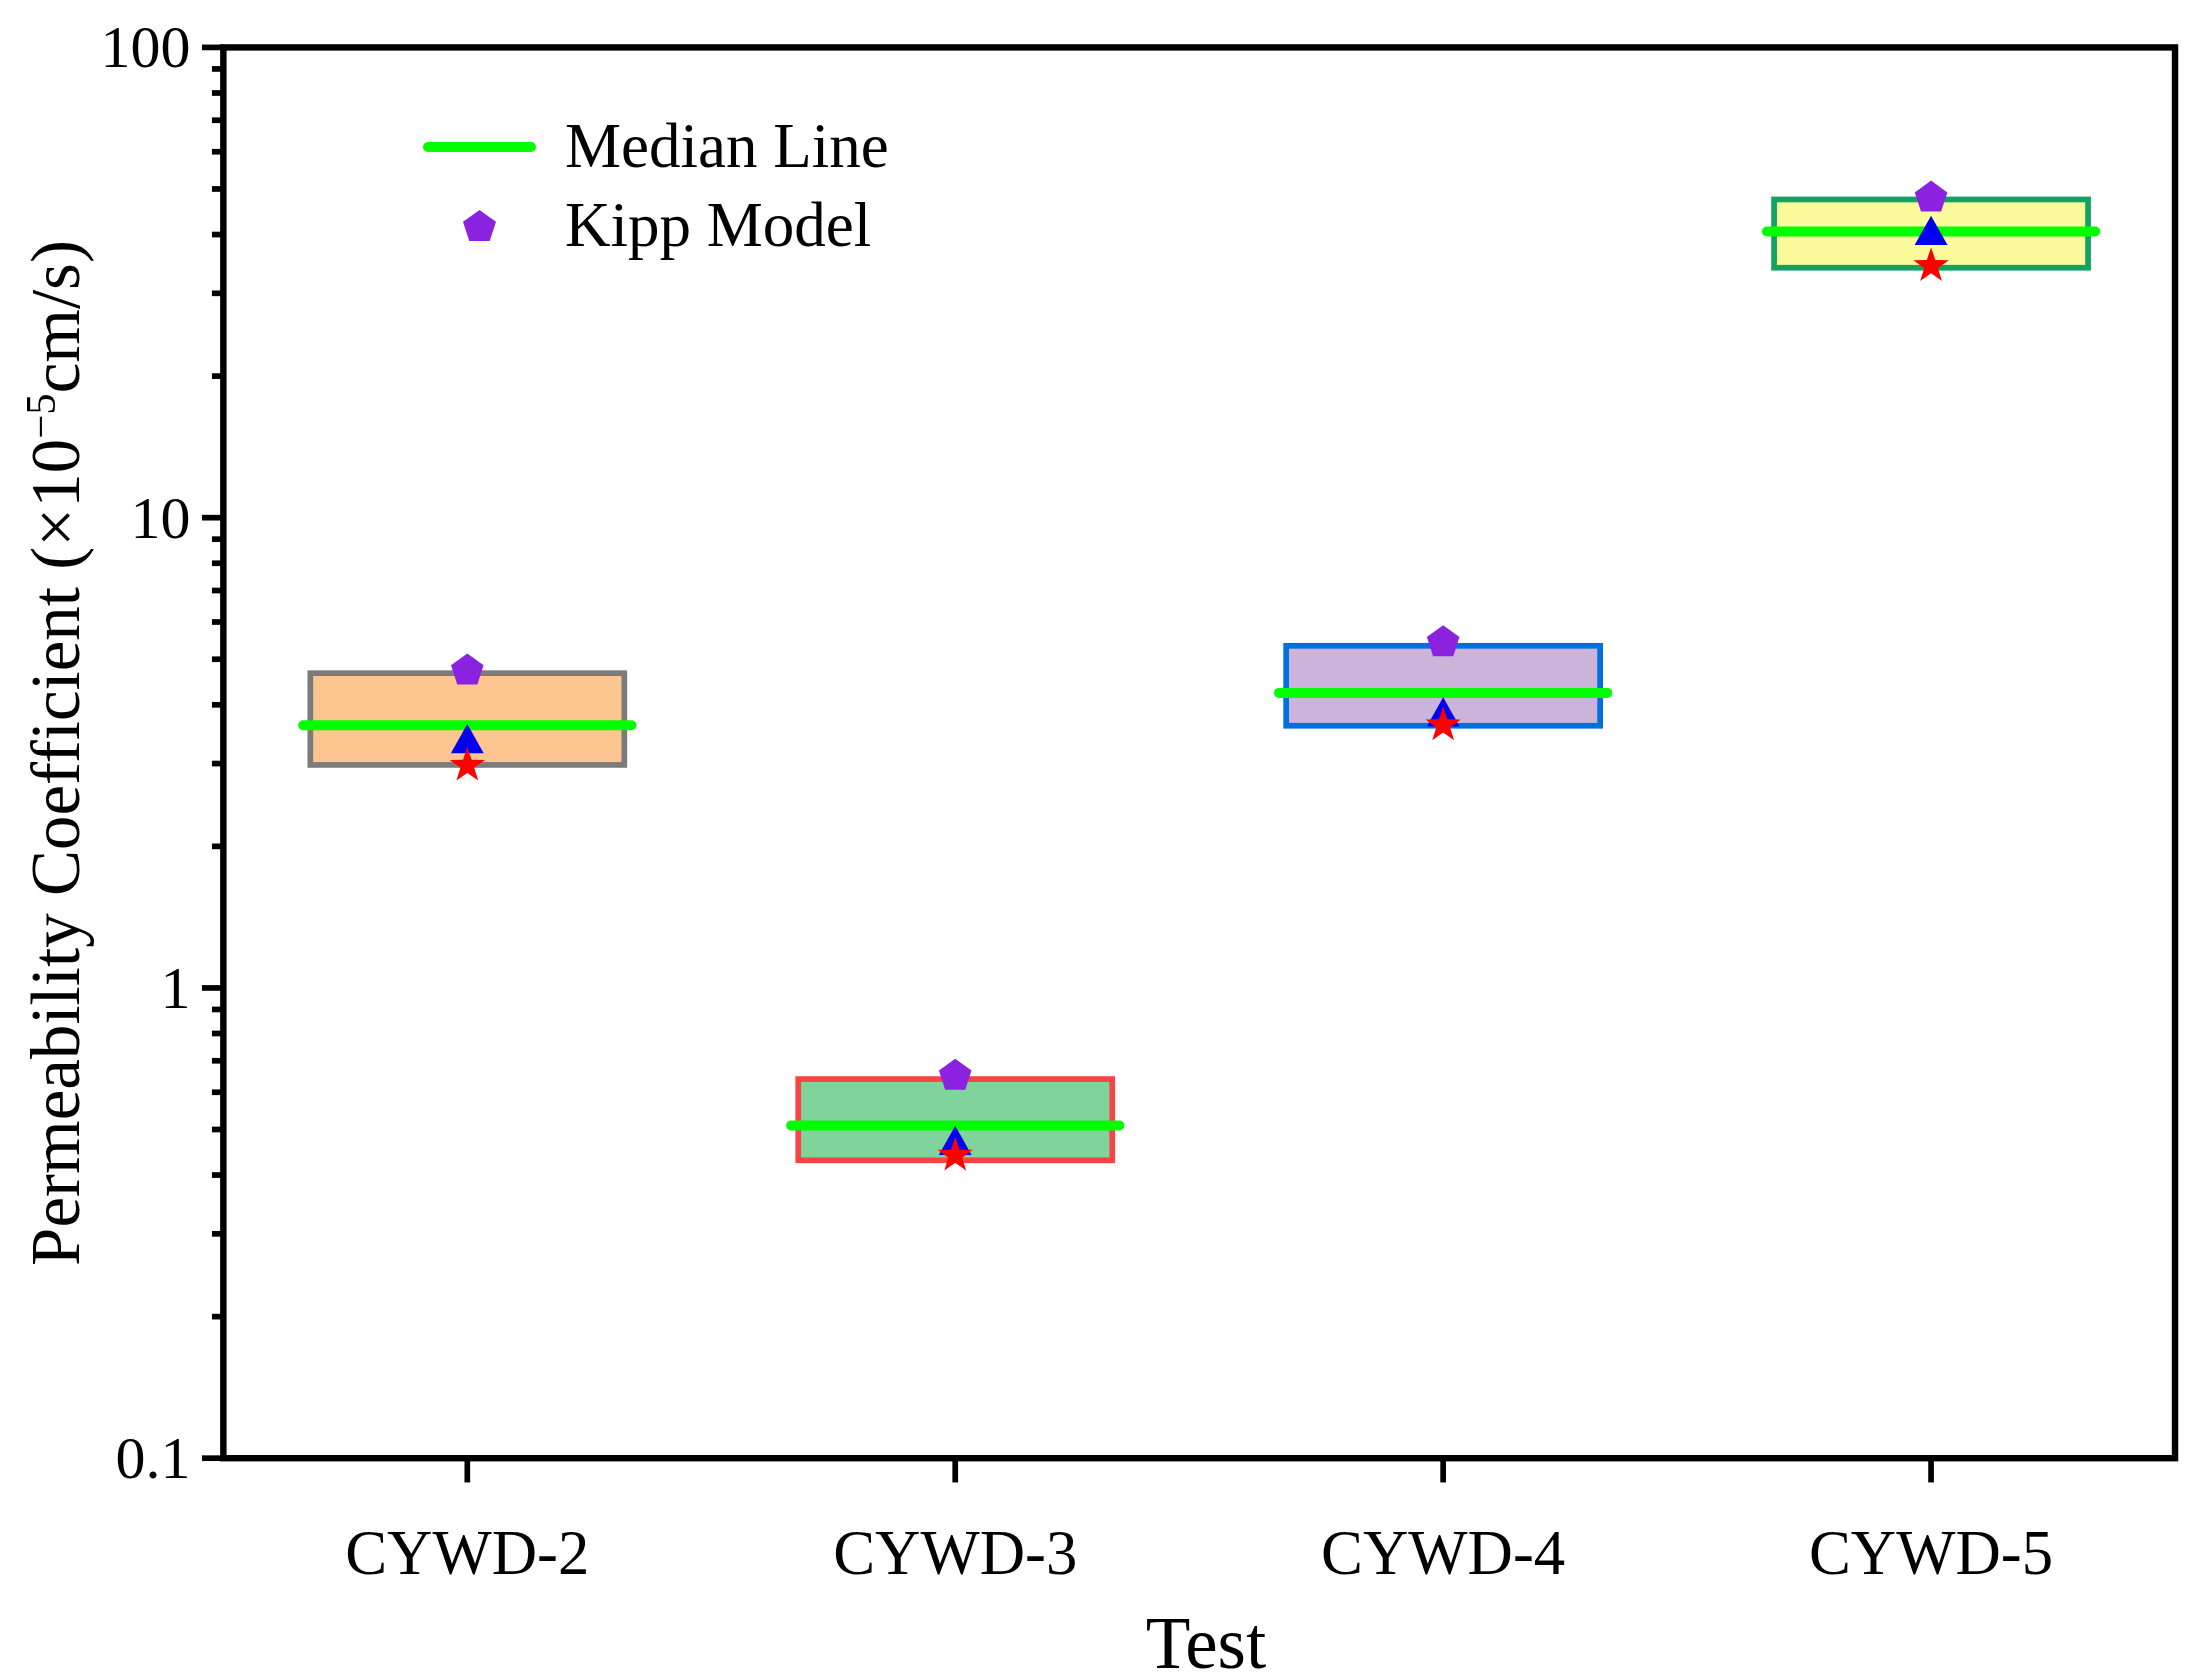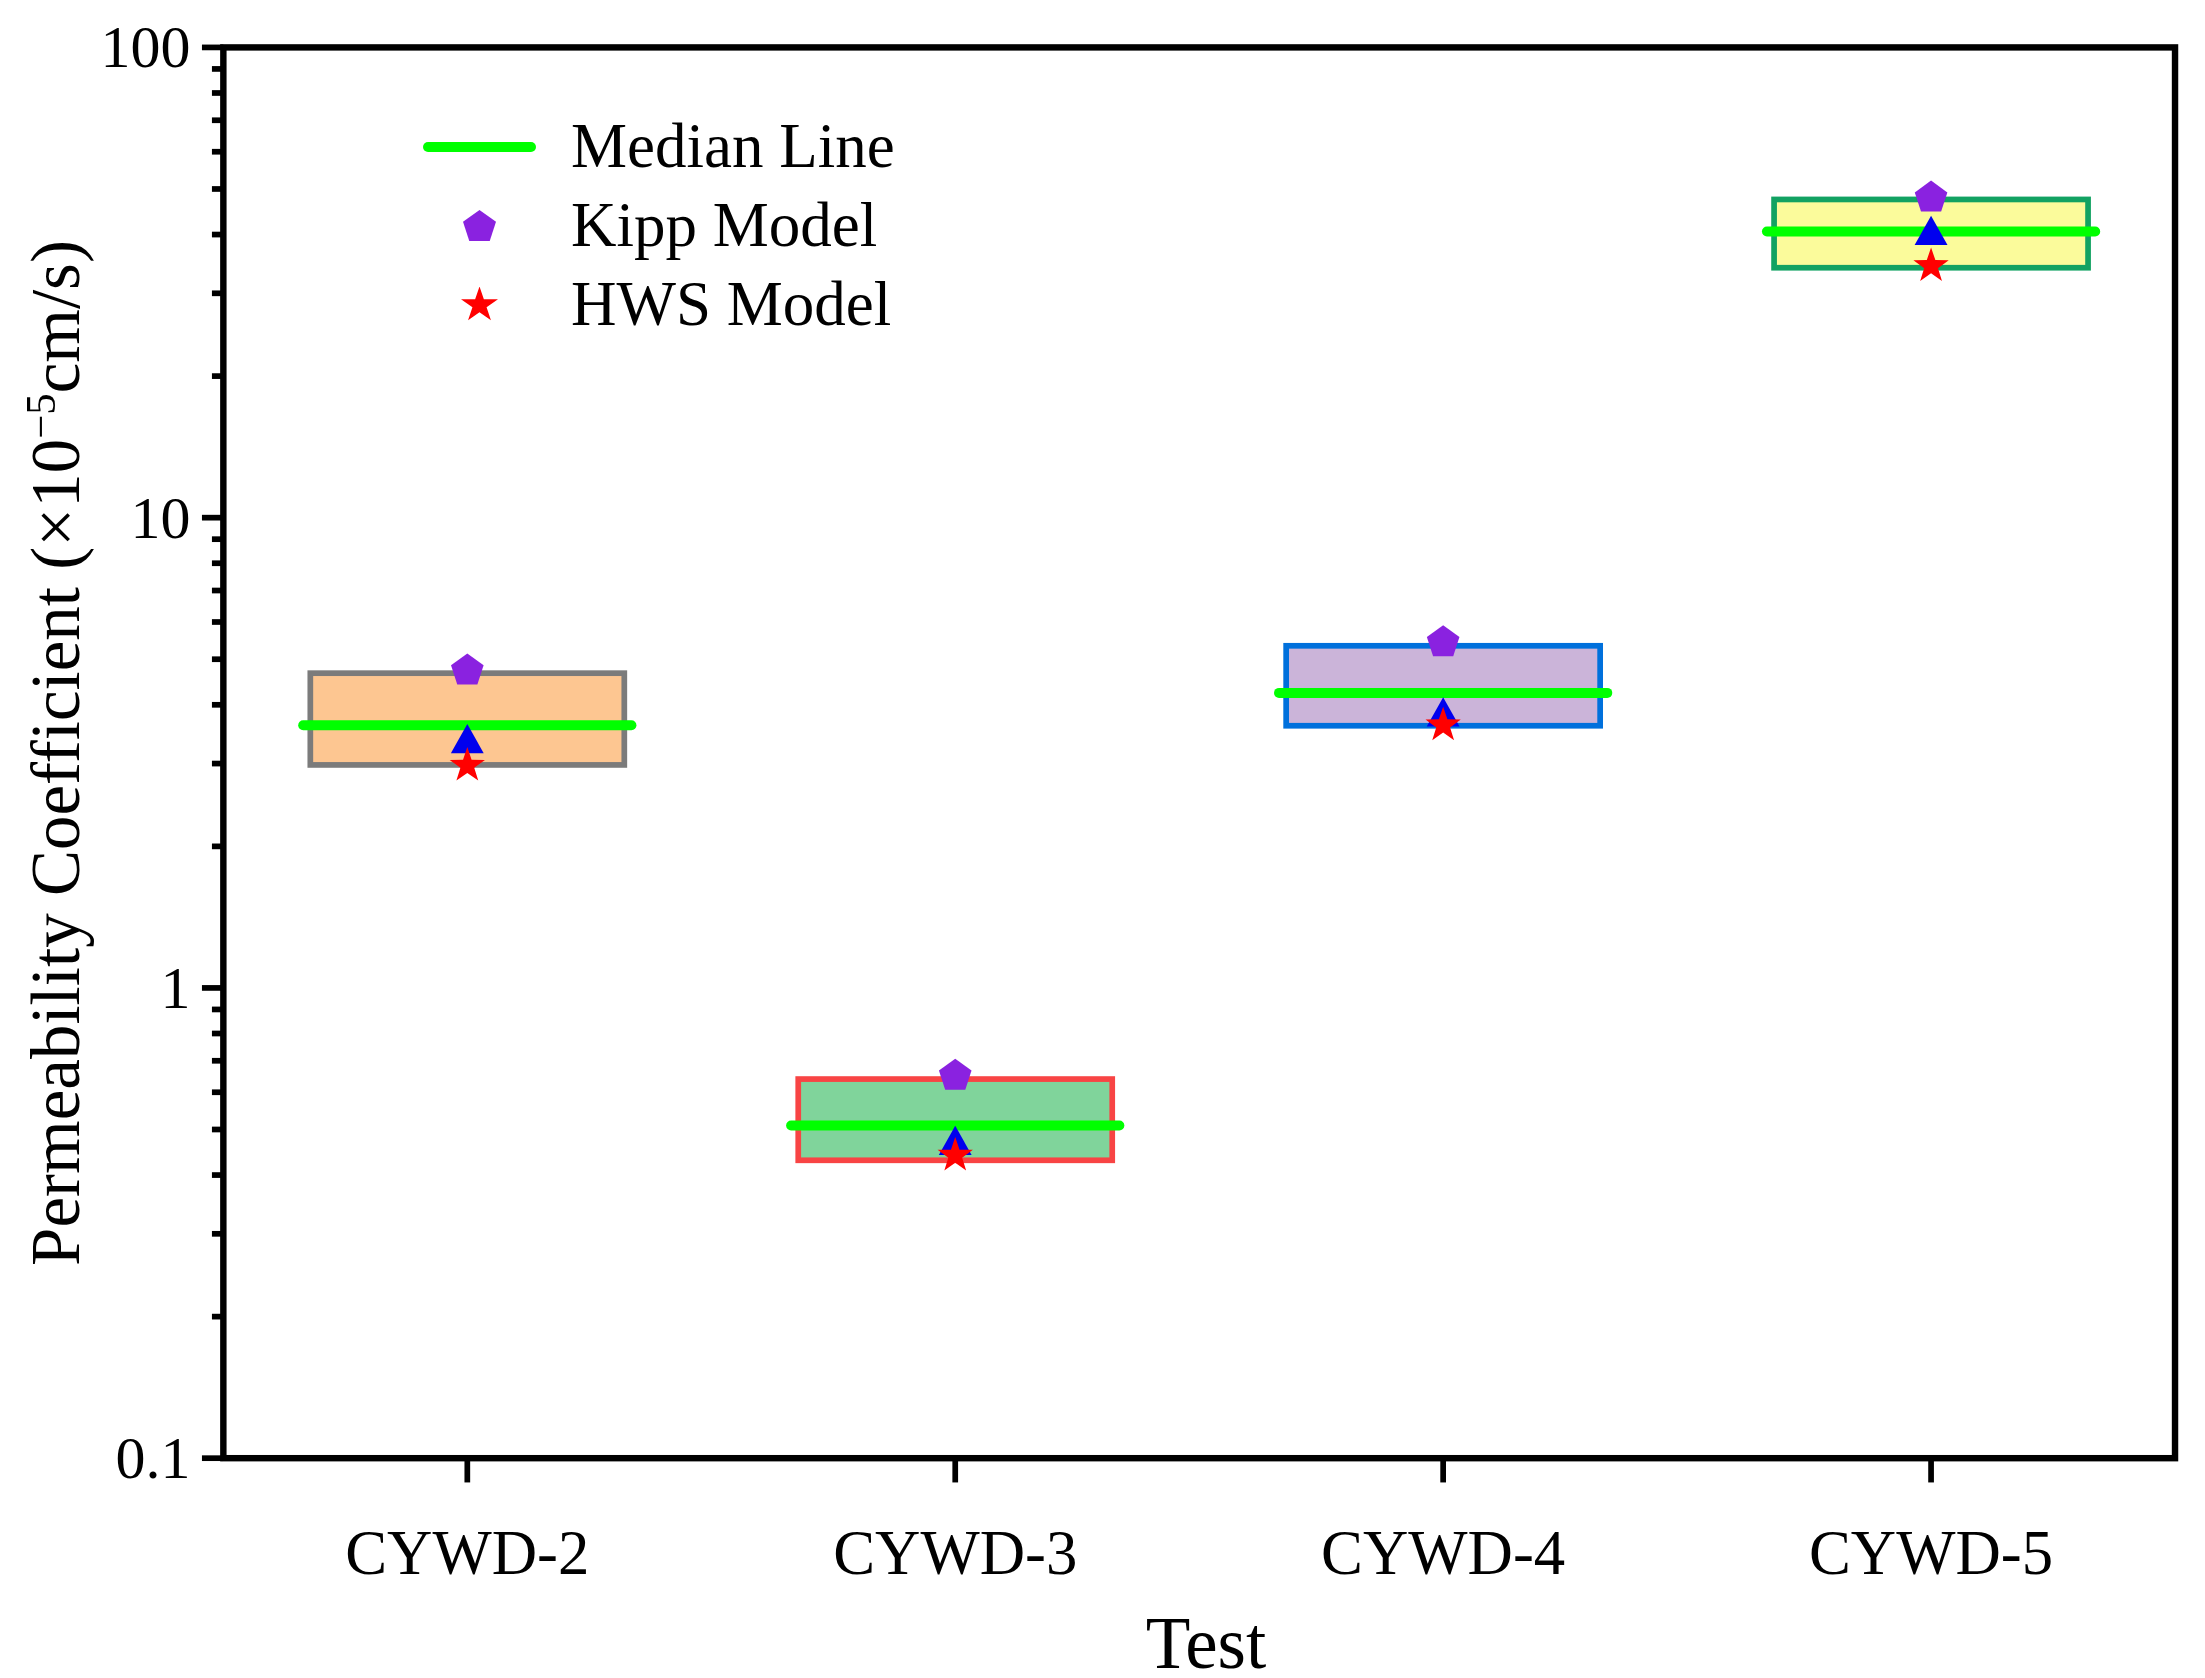--- a/index.html
+++ b/index.html
@@ -32,21 +32,21 @@
     position:absolute; left:404px; top:107px;
     list-style:none; margin:0; padding:0;
   }
   .legend li {
     display:flex; align-items:center; height:79px;
   }
   .legend .swatch-col {
     width:151px; display:flex; align-items:center; justify-content:center;
     flex:none;
   }
-  .legend .label { font-size:63px; line-height:1; margin-left:16px; white-space:nowrap; }
+  .legend .label { font-size:63px; line-height:1; margin-left:10px; white-space:nowrap; }
   .swatch-line     { width:113px; height:10px; border-radius:5px; }
   .swatch-pentagon { width:33px; height:31px;
     clip-path:polygon(50% 0%, 100% 38%, 81% 100%, 19% 100%, 0% 38%); }
   .swatch-triangle { width:34px; height:30px;
     clip-path:polygon(50% 0%, 100% 100%, 0% 100%); }
   .swatch-star     { width:37px; height:36px;
     clip-path:polygon(50% 0%, 61.8% 35.5%, 100% 35.5%, 69.1% 57.4%, 80.9% 93.9%, 50% 71.4%, 19.1% 93.9%, 30.9% 57.4%, 0% 35.5%, 38.2% 35.5%); }
 </style>
 </head>
 <body>
@@ -131,22 +131,16 @@
         <span class="swatch-line legend-swatch" style="background-color: rgb(0, 255, 0);"></span>
       </span>
       <span class="label">Median Line</span>
     </li>
     <li>
       <span class="swatch-col">
         <span class="swatch-pentagon legend-swatch" style="background-color: rgb(138, 34, 224);"></span>
       </span>
       <span class="label">Kipp Model</span>
     </li>
-    <li>
-      <span class="swatch-col">
-        <span class="swatch-star legend-swatch" style="background-color: rgb(255, 0, 0);"></span>
-      </span>
-      <span class="label">HWS Model</span>
-    </li>
   </ul>
 
 </div>
 
 
 </body></html>

